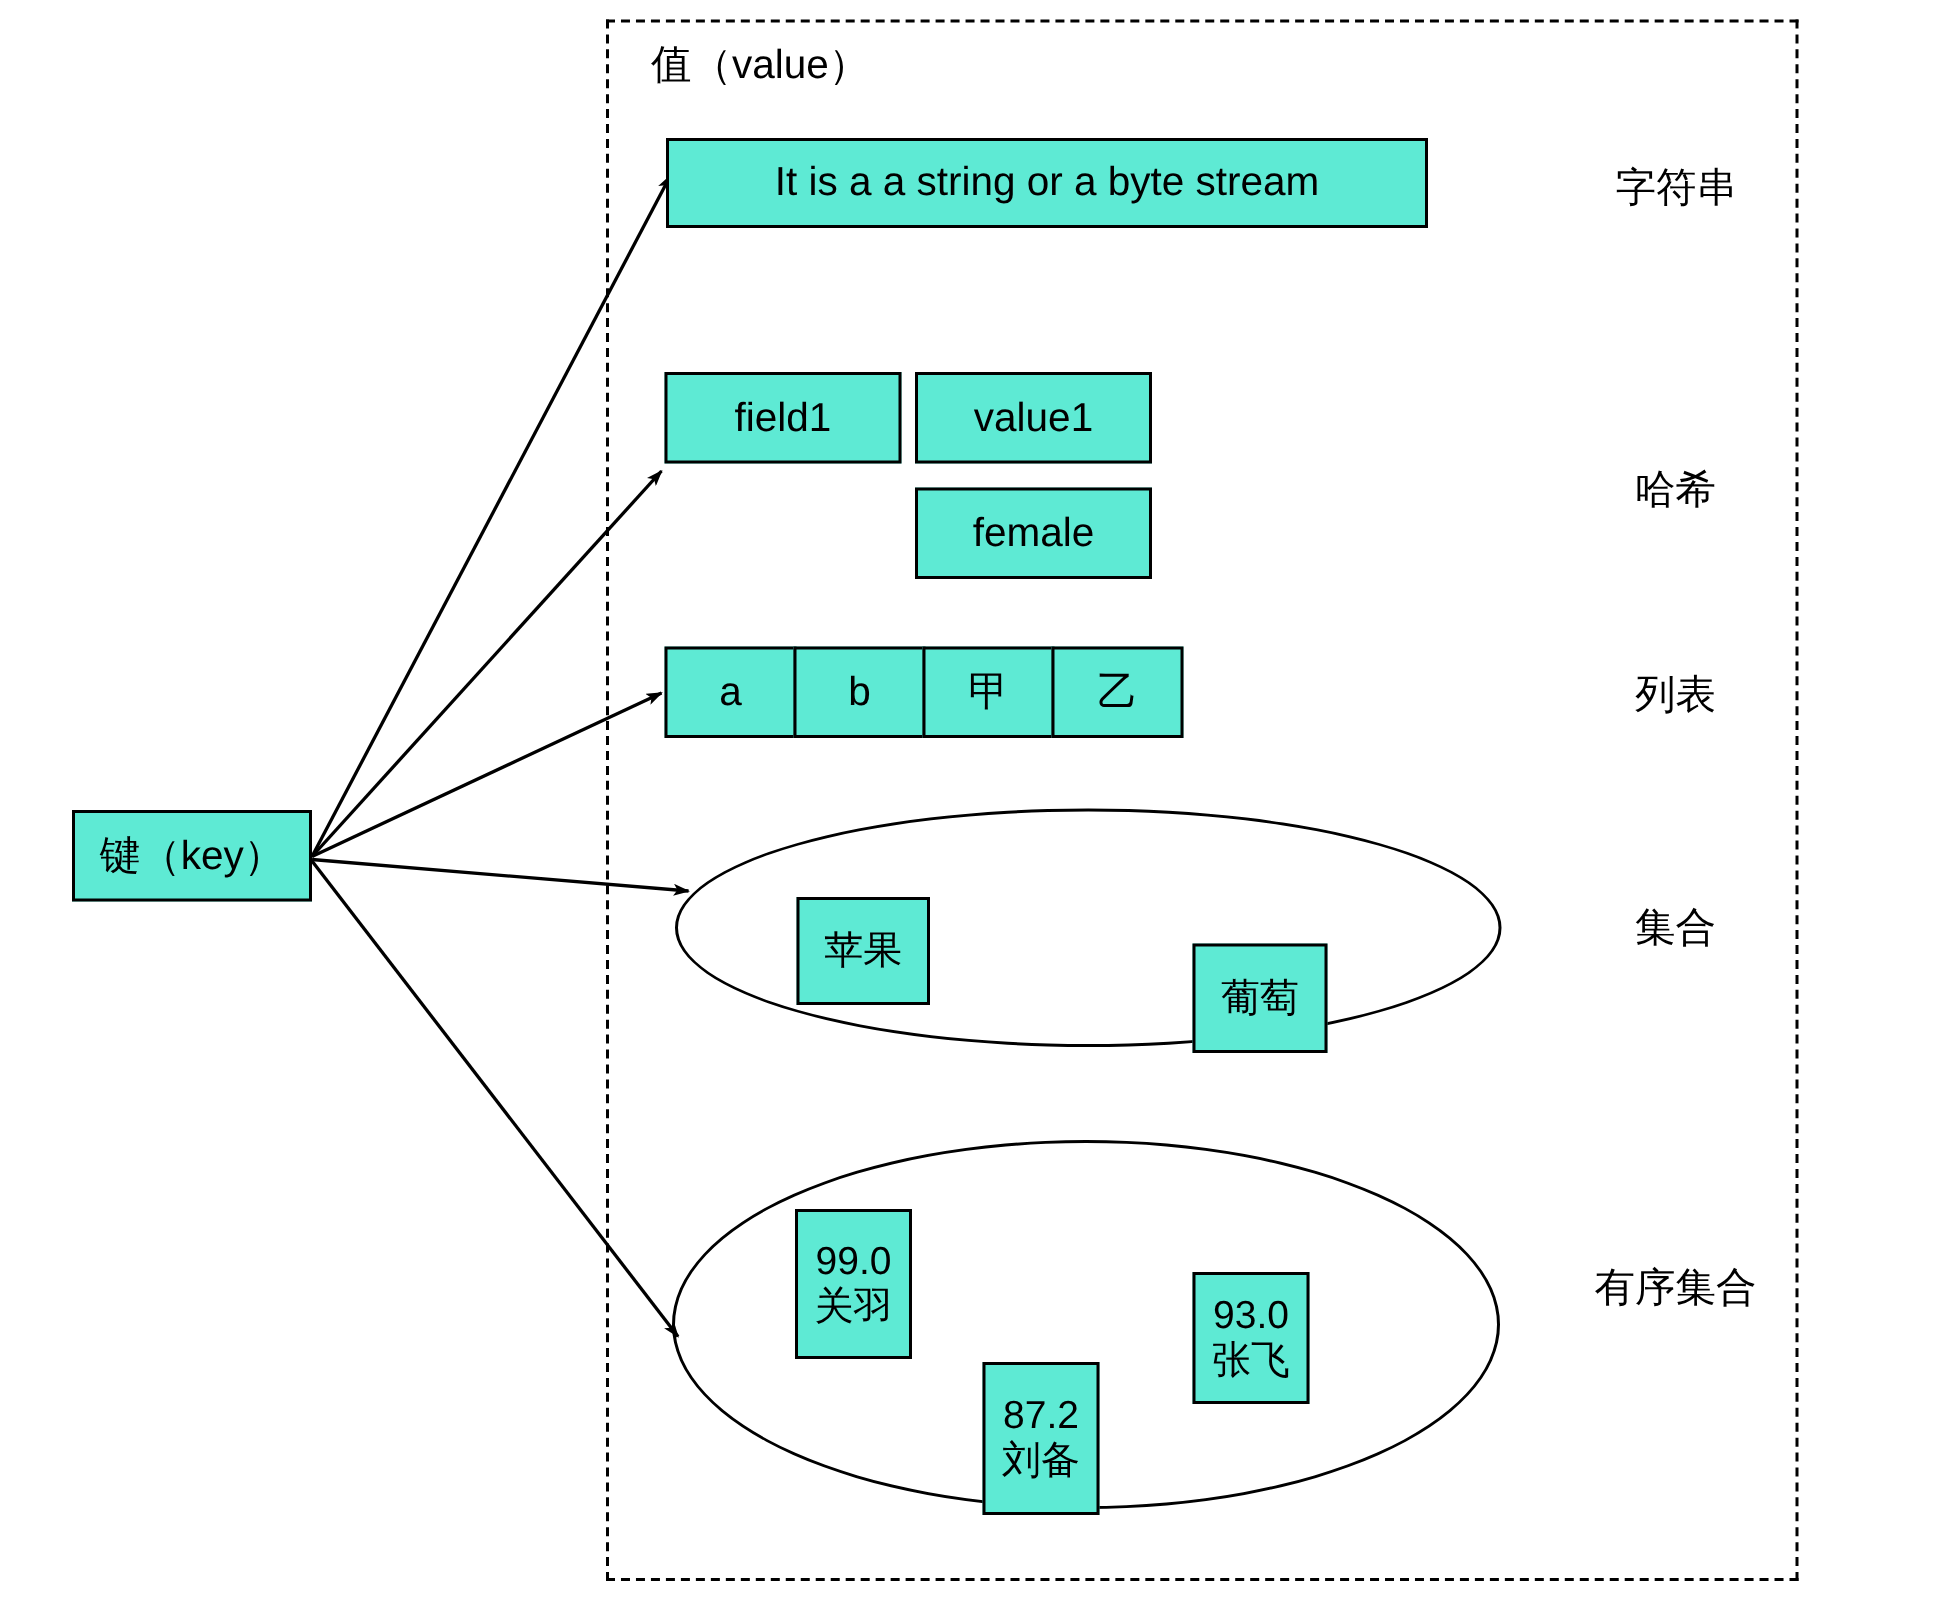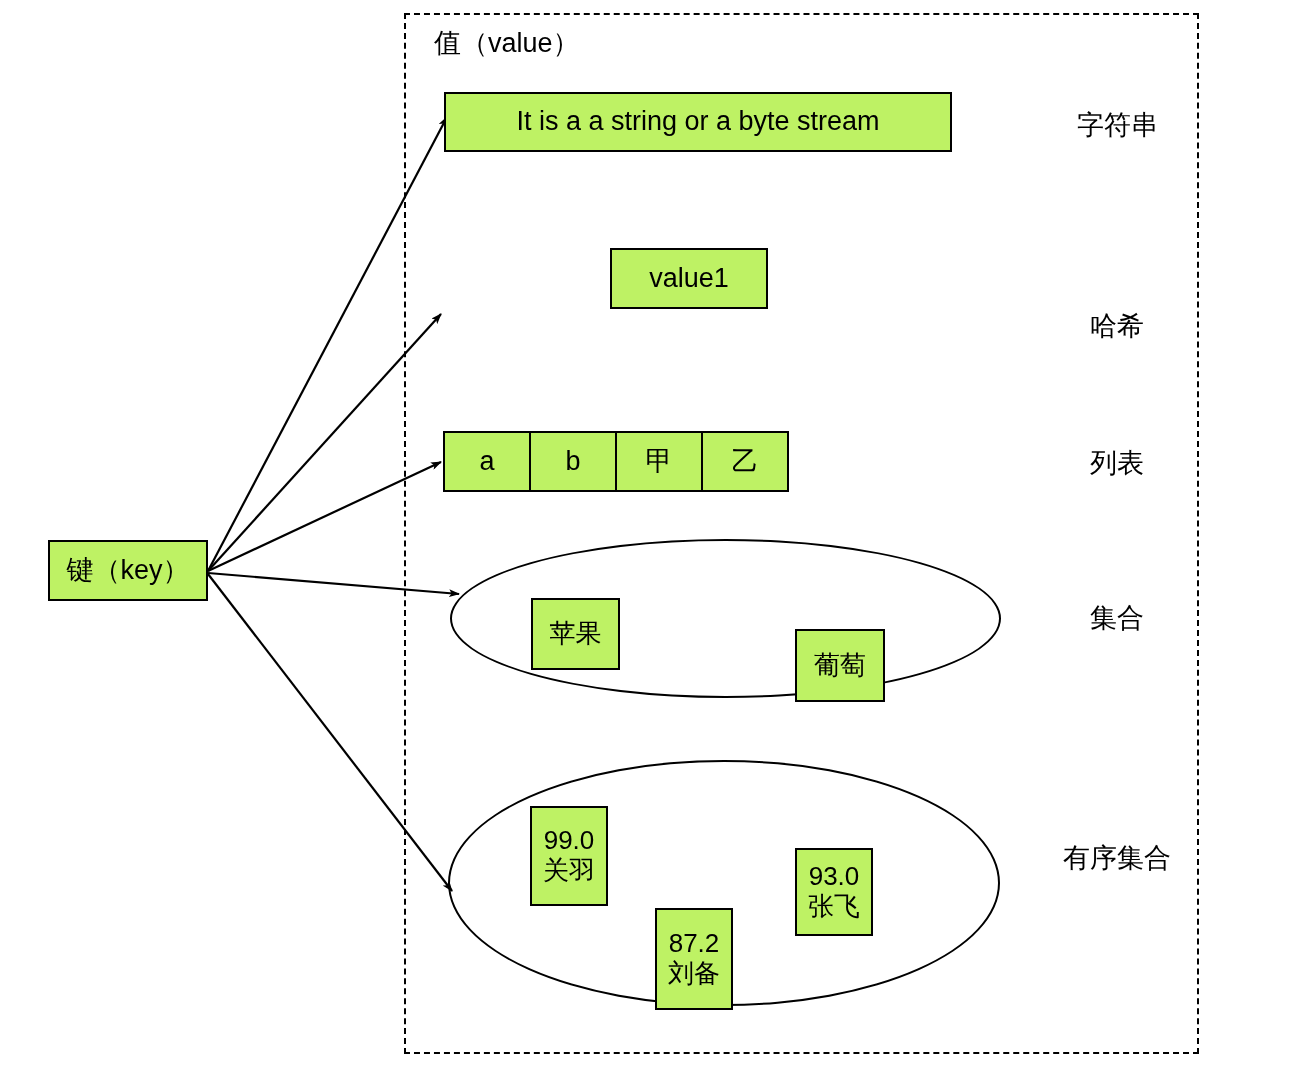--- a/index.html
+++ b/index.html
@@ -23,21 +23,21 @@
     left: 0;
     top: 0;
     width: 1306px;
     height: 1074px;
     pointer-events: none;
   }
   .node {
     position: absolute;
     box-sizing: border-box;
     border: 2px solid #000000;
-    background: #bef264;
+    background: #5eead4;
     display: flex;
     align-items: center;
     justify-content: center;
     text-align: center;
     line-height: 1.15;
   }
   .node-text {
     display: block;
     white-space: pre-line;
   }
@@ -168,22 +168,28 @@
   </div>
 
   <div id="value-container"></div>
   <div id="value-title">值（value）</div>
 
   <div class="node" id="string-box">
     <span class="node-text">It is a a string or a byte stream</span>
   </div>
   <div class="type-label" id="label-string">字符串</div>
 
+  <div class="node hash-cell" id="hash-field1">
+    <span class="node-text">field1</span>
+  </div>
   <div class="node hash-cell" id="hash-value1">
     <span class="node-text">value1</span>
+  </div>
+  <div class="node hash-cell" id="hash-female">
+    <span class="node-text">female</span>
   </div>
   <div class="type-label" id="label-hash">哈希</div>
 
   <div style="position:absolute; left:443px; top:0; display:flex;">
     <div class="node list-cell first" style="position:relative; top:431px;">
       <span class="node-text">a</span>
     </div>
     <div class="node list-cell" style="position:relative; top:431px;">
       <span class="node-text">b</span>
     </div>

